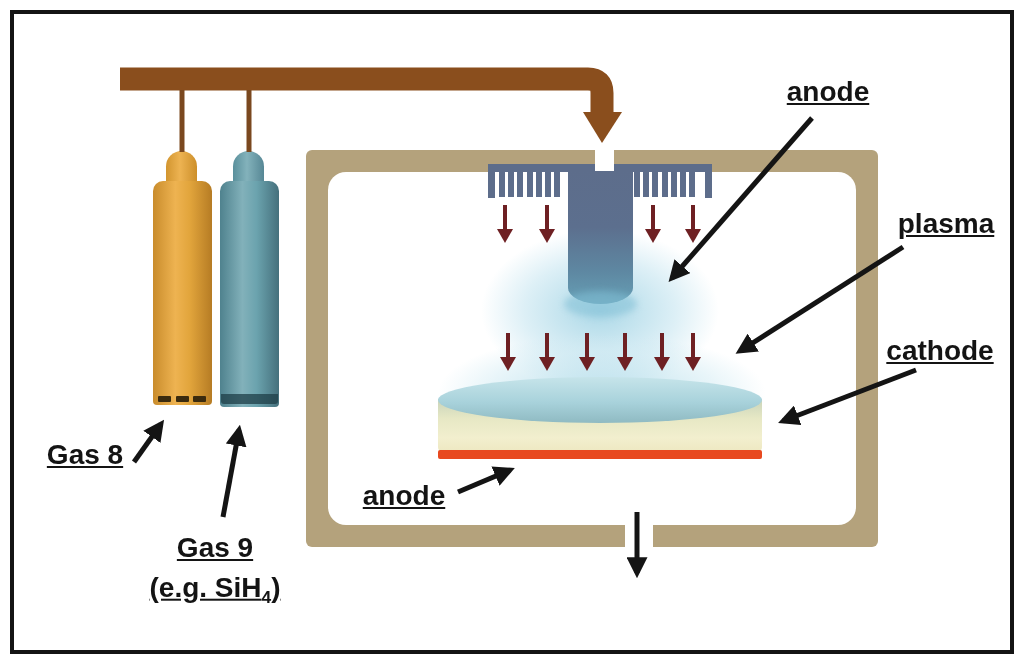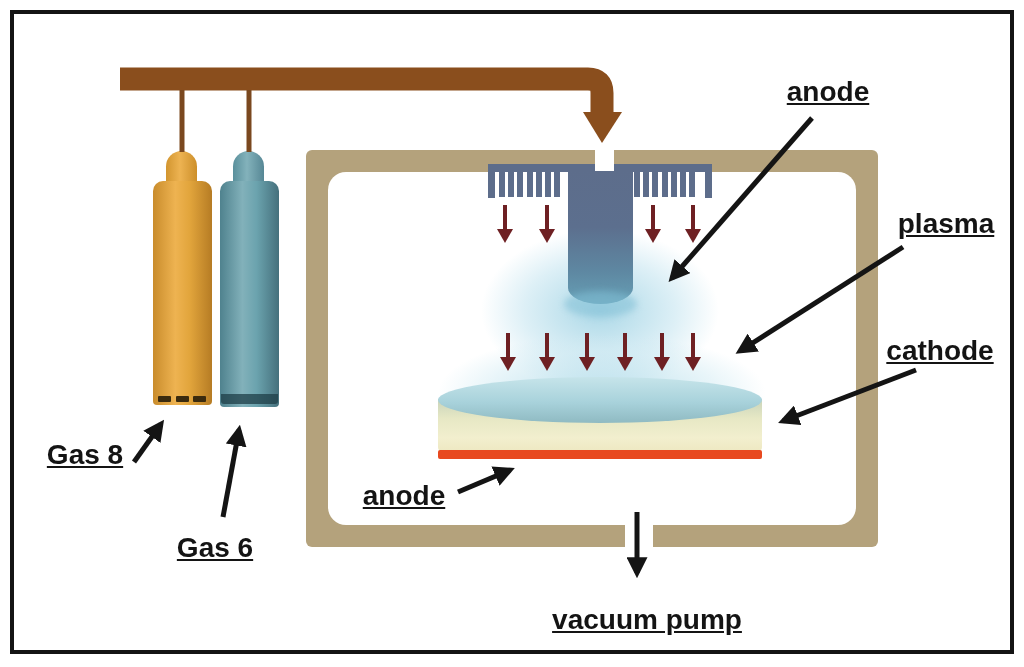--- a/index.html
+++ b/index.html
@@ -124,17 +124,17 @@
     <line x1="458" y1="492" x2="510" y2="470" stroke="#141414" stroke-width="5" marker-end="url(#ah)"></line>
     <line x1="134" y1="462" x2="161" y2="424" stroke="#141414" stroke-width="5" marker-end="url(#ah)"></line>
     <line x1="223" y1="517" x2="239" y2="430" stroke="#141414" stroke-width="5" marker-end="url(#ah)"></line>
     <line x1="637" y1="512" x2="637" y2="573" stroke="#141414" stroke-width="5" marker-end="url(#ah)"></line>
   </svg>
 
   <div class="abs lbl" style="left:828px;top:92px">anode</div>
   <div class="abs lbl" style="left:946px;top:224px">plasma</div>
   <div class="abs lbl" style="left:940px;top:351px">cathode</div>
   <div class="abs lbl" style="left:404px;top:496px">anode</div>
-  <div class="abs lbl" style="left:647px;top:620px">vacuum pump</div>
   <div class="abs lbl" style="left:85px;top:455px">Gas 8</div>
-  <div class="abs lbl" style="left:215px;top:548px">Gas 6</div>
+  <div class="abs lbl" style="left:215px;top:548px">Gas 9</div>
+  <div class="abs lbl" style="left:215px;top:590px"><span>(e.g. SiH</span><sub>4</sub><span>)</span></div>
 
 </div>
 
 </body></html>

